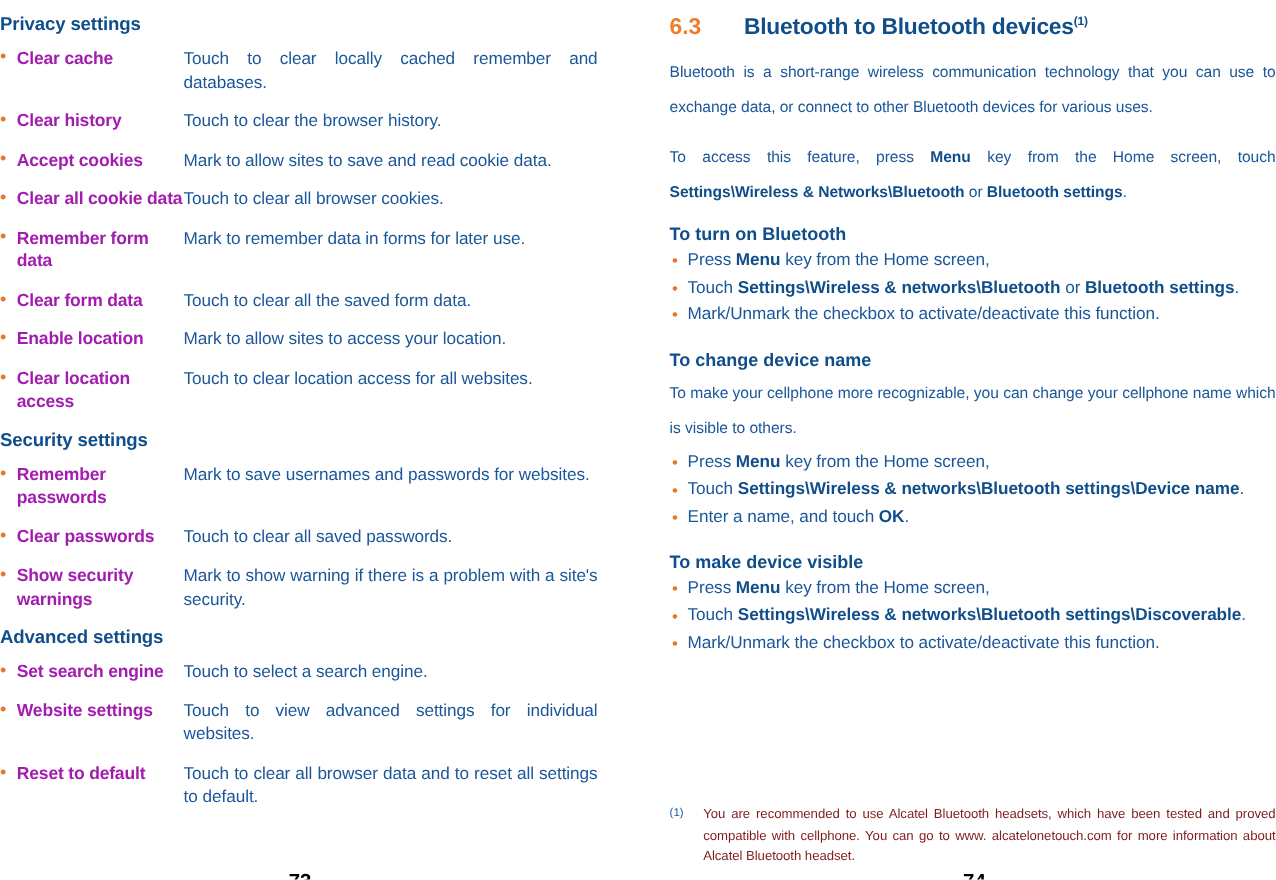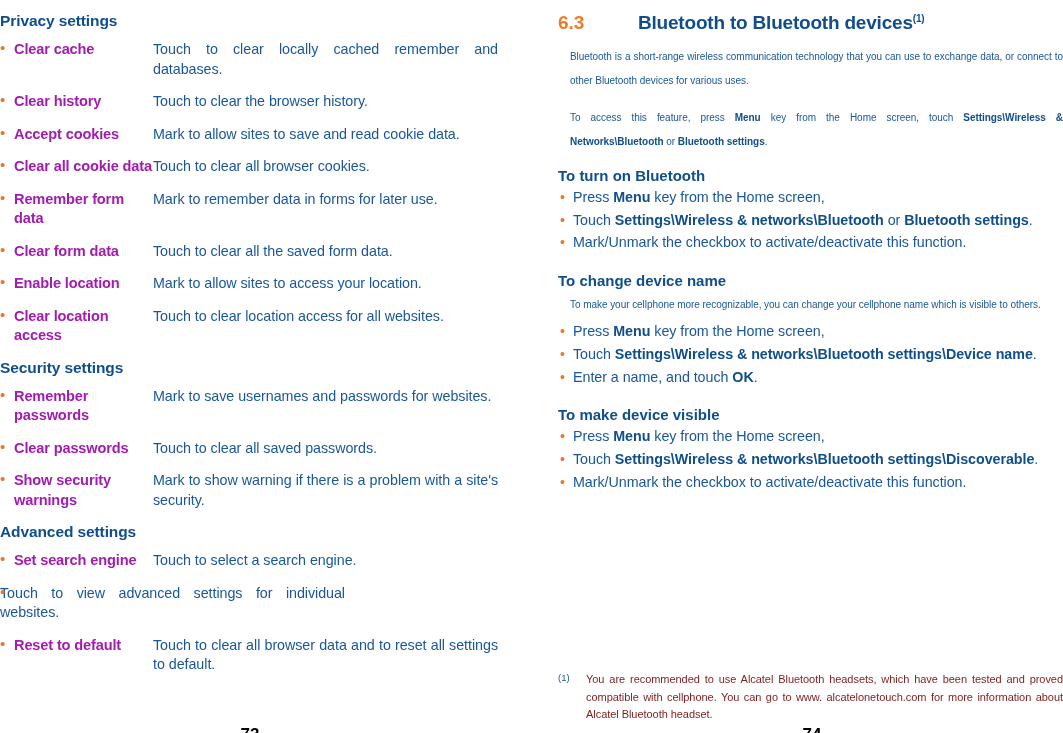--- a/index.html
+++ b/index.html
@@ -82,21 +82,20 @@
     text-align: justify;
     letter-spacing: -0.05px;
   }
   .def-desc.nojust { text-align: left; }
 
   
   .rc-title {
     display: flex;
     align-items: baseline;
     margin: 0 0 11px 0;
-    gap: 18px;
   }
   .rc-num {
     color: #ef7c28;
     font-size: 19px;
     font-weight: bold;
     width: 62px;
     flex: 0 0 62px;
   }
   .rc-titletext {
     color: #104e8b;
@@ -104,25 +103,25 @@
     font-weight: bold;
     letter-spacing: -0.2px;
   }
   .sup {
     font-size: 10px;
     vertical-align: super;
     font-weight: bold;
     color: #104e8b;
   }
   .para {
-    font-size: 10px;
-    color: #1a5699;
-    line-height: 24px;
+    font-size: 13px;
+    color: #1a5699;
+    line-height: 29px;
     text-align: justify;
-    margin: 0 0 13px 12px;
+    margin: 0 0 13px 0;
     letter-spacing: -0.05px;
   }
   .para b { color: #104e8b; }
 
   .r-head {
     font-size: 15px;
     font-weight: bold;
     color: #104e8b;
     margin: 0 12px 4px 0;
   }
@@ -253,20 +252,21 @@
 
     <div class="sec-head" style="margin-top:5px;">Advanced settings</div>
 
     <div class="def-row">
       <span class="def-bullet"></span>
       <div class="def-term">Set search engine</div>
       <div class="def-desc nojust">Touch to select a search engine.</div>
     </div>
     <div class="def-row">
       <span class="def-bullet"></span>
+      <div class="def-term">Website settings</div>
       <div class="def-desc">Touch to view advanced settings for individual websites.</div>
     </div>
     <div class="def-row">
       <span class="def-bullet"></span>
       <div class="def-term">Reset to default</div>
       <div class="def-desc">Touch to clear all browser data and to reset all settings to default.</div>
     </div>
 
   </div>
 

